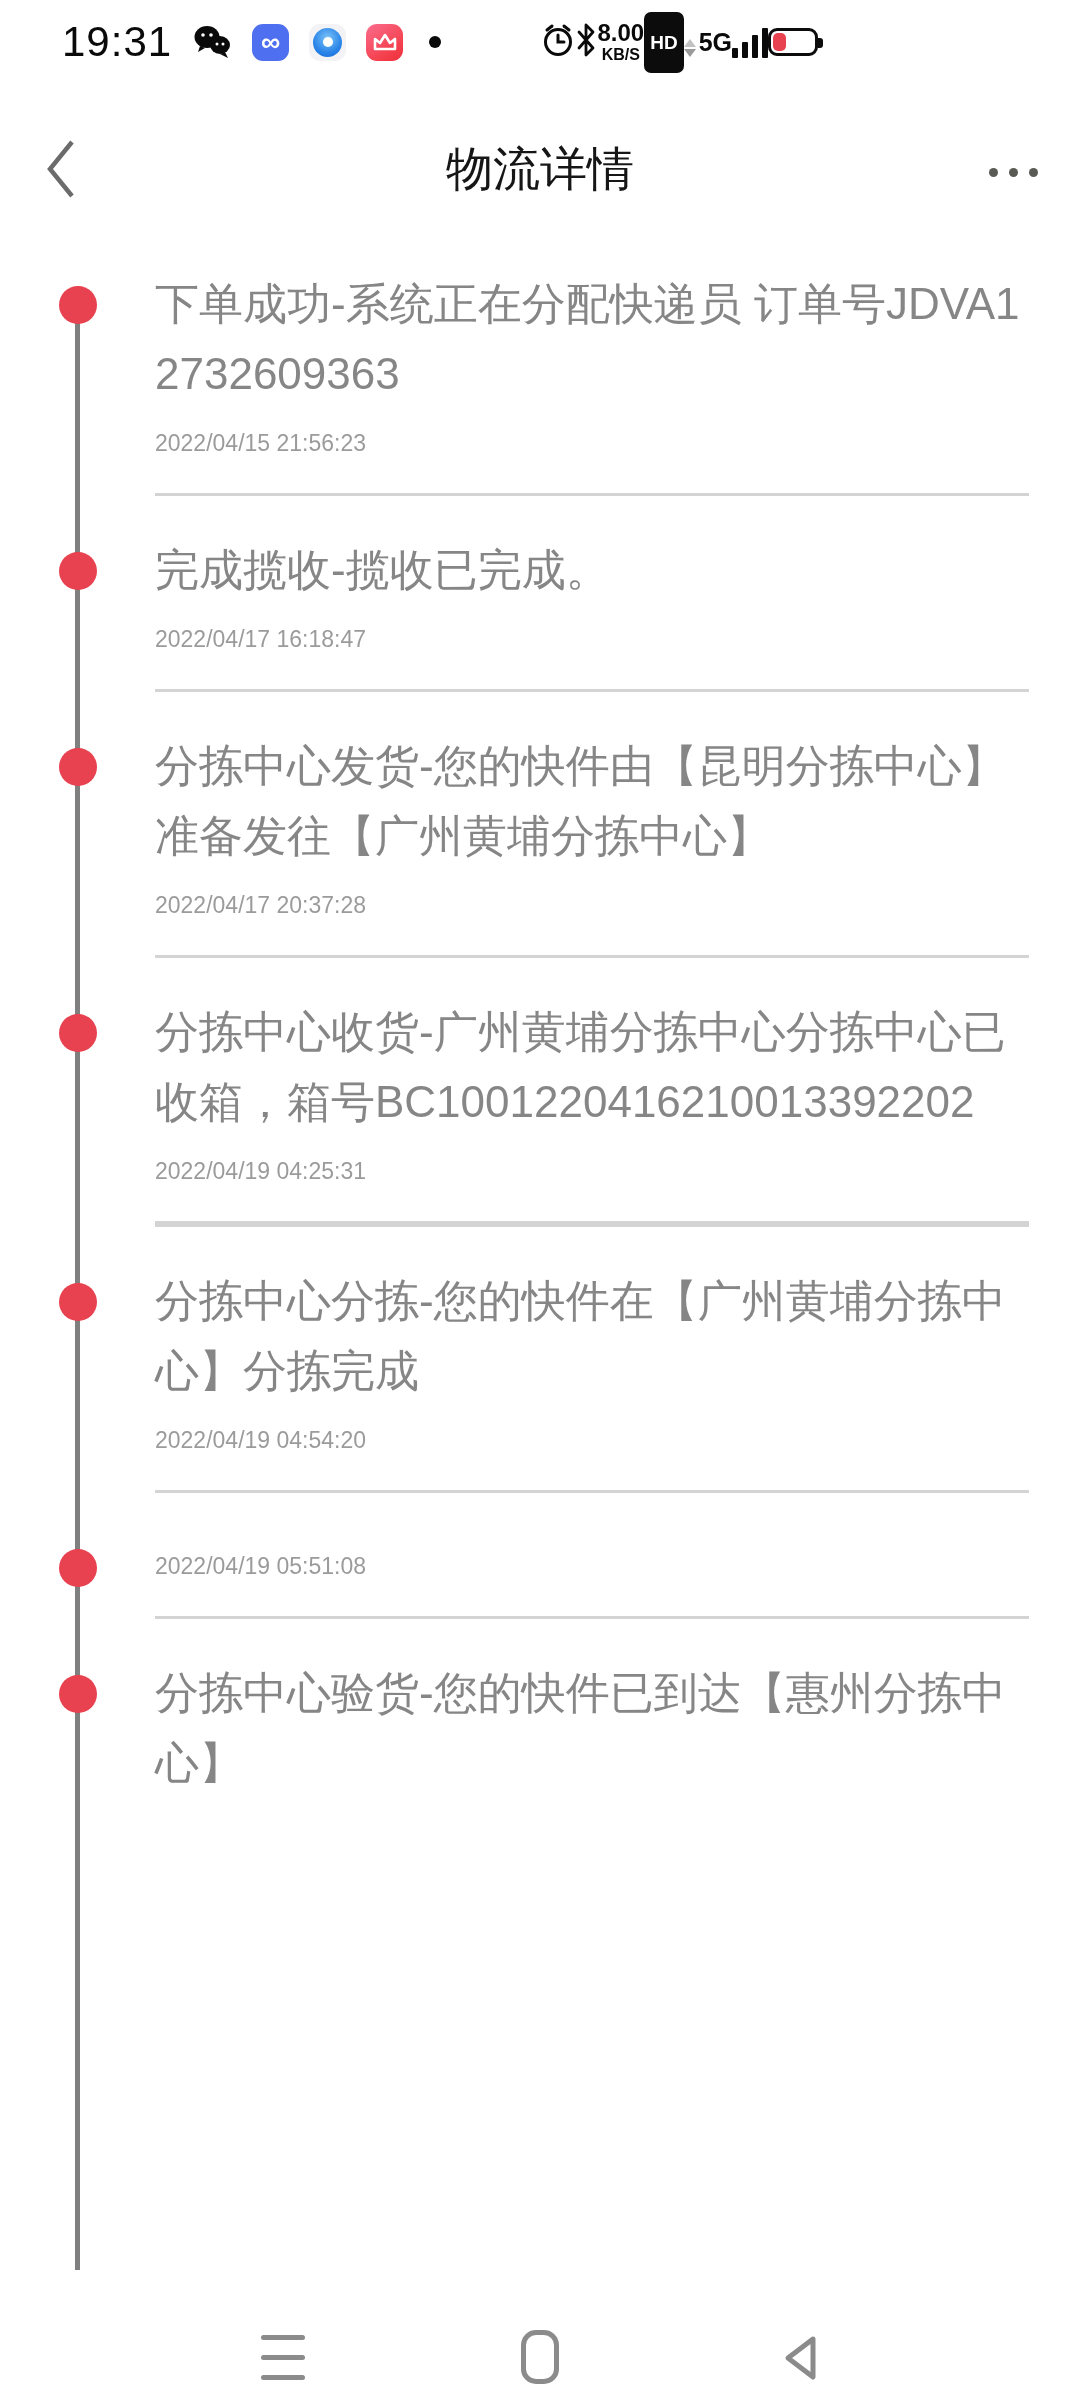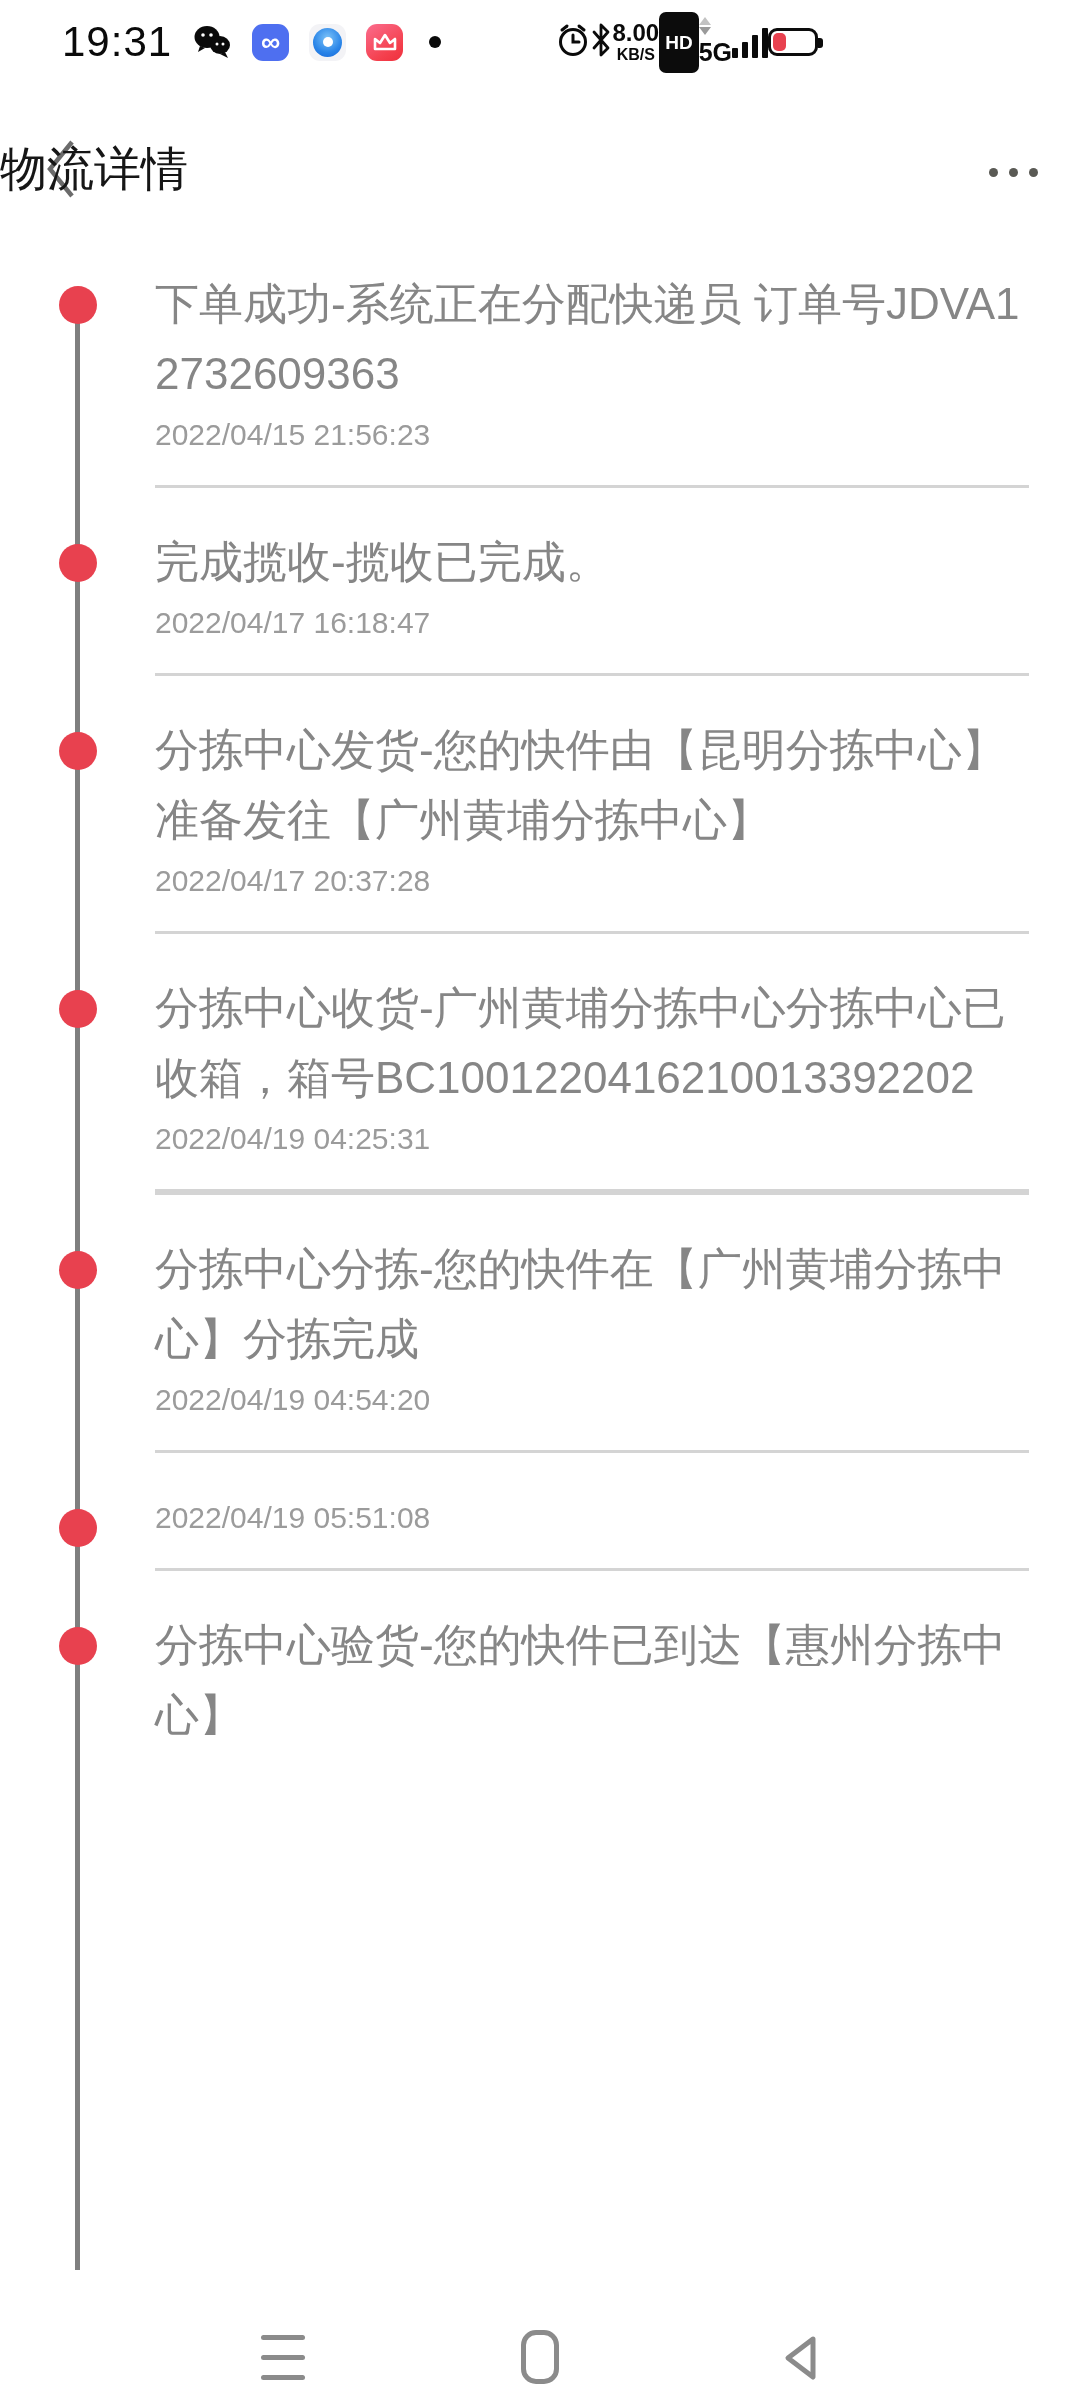--- a/index.html
+++ b/index.html
@@ -22,44 +22,44 @@
   .ico-blue{background:#4e6ff0;display:flex;align-items:center;justify-content:center;color:#fff;font-size:27px;font-weight:bold;}
   .ico-circle{background:#f3f3f6;display:flex;align-items:center;justify-content:center;}
   .ico-circle .inner{width:29px;height:29px;border-radius:50%;background:radial-gradient(circle at 50% 35%,#7cc3f8 0%,#2a85e8 60%,#1565d8 100%);display:flex;align-items:center;justify-content:center;}
   .ico-circle .inner .core{width:10px;height:10px;border-radius:50%;background:#fff;}
   .ico-red{background:linear-gradient(145deg,#fb6d8e 0%,#f4404d 70%,#ef2f3c 100%);display:flex;align-items:center;justify-content:center;}
   .notif-dot{width:12px;height:12px;border-radius:50%;background:#0a0a0a;margin-left:6px;}
   .kbps{display:flex;flex-direction:column;align-items:center;line-height:1;color:#0a0a0a;}
   .kbps .v{font-size:24px;font-weight:600;}
   .kbps .u{font-size:16px;font-weight:600;margin-top:2px;}
   .hd-badge{background:#0c0c0c;color:#fff;border-radius:7px;font-size:19px;font-weight:700;padding:21px 6px;line-height:1;}
-  .net5g{display:flex;align-items:flex-start;gap:3px;flex-direction:column;}
+  .net5g{display:flex;align-items:flex-end;gap:3px;}
   .updown{display:flex;flex-direction:column;gap:2px;align-items:center;}
   .updown .tri-u{width:0;height:0;border-left:6px solid transparent;border-right:6px solid transparent;border-bottom:8px solid #c2c2c2;}
   .updown .tri-d{width:0;height:0;border-left:6px solid transparent;border-right:6px solid transparent;border-top:8px solid #9a9a9a;}
   .g5{font-size:25px;font-weight:700;color:#0a0a0a;}
   .sigbars{display:flex;align-items:flex-end;gap:4px;height:32px;}
   .sigbars i{display:block;width:6px;background:#0a0a0a;border-radius:1px;}
   .battery{position:relative;width:50px;height:28px;border:3px solid #0c0c0c;border-radius:9px;box-sizing:border-box;}
   .battery .fill{position:absolute;left:2px;top:2px;bottom:2px;width:13px;border-radius:5px;background:#e8414f;}
   .battery:after{content:"";position:absolute;right:-8px;top:7px;width:5px;height:10px;background:#0c0c0c;border-radius:0 3px 3px 0;}
   
   .header{position:absolute;top:120px;left:0;width:1080px;height:100px;}
-  .page-title{position:absolute;left:0;right:0;top:18px;font-size:47px;color:#161616;}
+  .page-title{position:absolute;left:0;right:0;top:18px;text-align:center;font-size:47px;color:#161616;}
   .back-btn{position:absolute;left:30px;top:14px;width:60px;height:70px;display:flex;align-items:center;justify-content:center;}
   .more-btn{position:absolute;right:42px;top:32px;display:flex;gap:11px;align-items:center;height:40px;}
   .more-btn i{width:9px;height:9px;border-radius:50%;background:#5a5a55;display:block;}
   
   .content{position:absolute;top:230px;left:0;width:1080px;height:2040px;overflow:hidden;}
   .timeline{position:relative;padding:0 51px 0 155px;box-sizing:border-box;}
   .vline{position:absolute;left:75px;top:74px;bottom:-2000px;width:5px;background:#7f7f7f;}
   .event{position:relative;padding-top:39px;}
   .event .dot{position:absolute;left:-96px;top:56px;width:38px;height:38px;border-radius:50%;background:#e8414f;}
   .event-text{font-size:44px;line-height:70px;color:#868686;word-break:break-all;}
-  .event-time{margin-top:6px;font-size:30px;line-height:40px;color:#9b9b9b;}
+  .event-time{margin-top:14px;font-size:23px;line-height:40px;color:#9b9b9b;}
   .event-pad{height:30px;}
   .divider{border-top:3px solid #d4d4d4;}
   
   .navbar{position:absolute;left:0;bottom:0;width:1080px;height:130px;}
   .nav-recents{position:absolute;left:261px;top:65px;width:44px;display:flex;flex-direction:column;gap:15px;}
   .nav-recents i{display:block;height:5px;background:#8b8b8b;border-radius:3px;}
   .nav-home{position:absolute;left:521px;top:60px;width:38px;height:54px;border:5px solid #8b8b8b;border-radius:15px;box-sizing:border-box;}
   .nav-back{position:absolute;left:780px;top:63px;}
 </style>
 </head>

